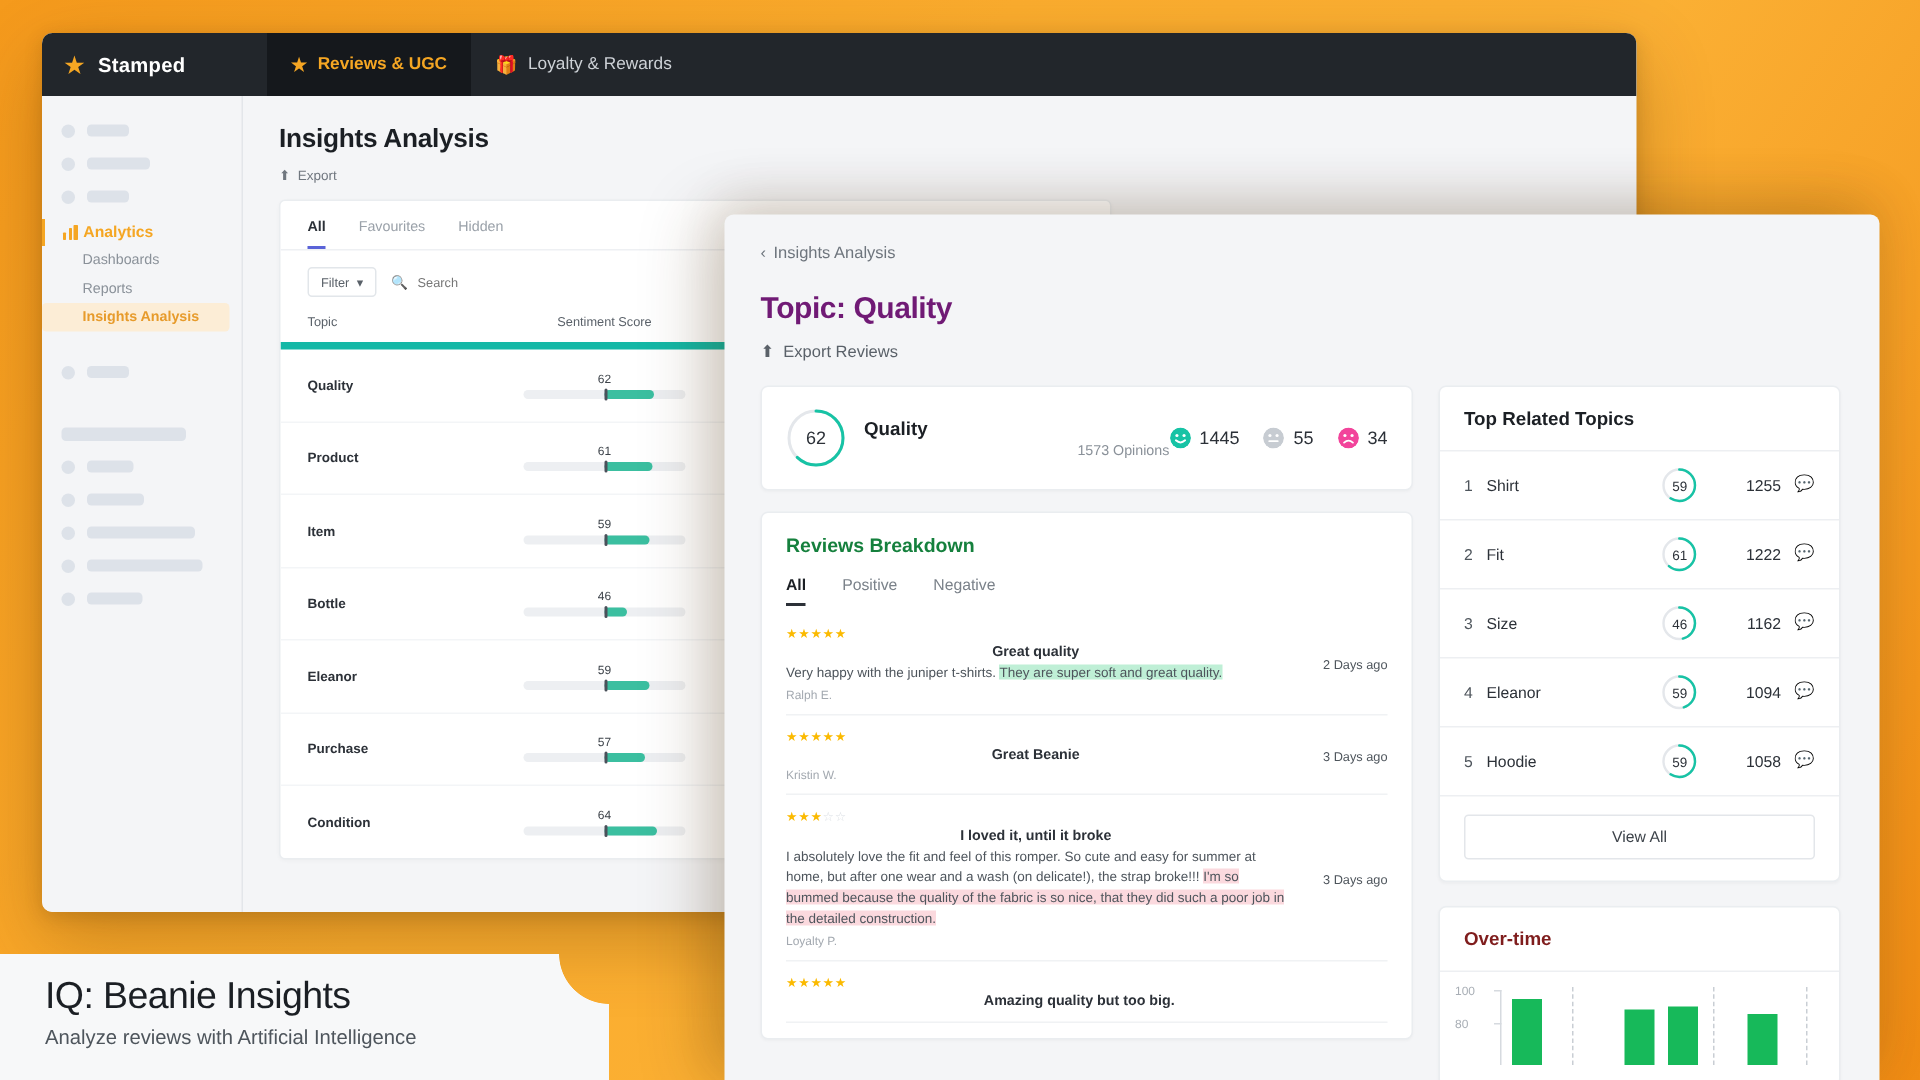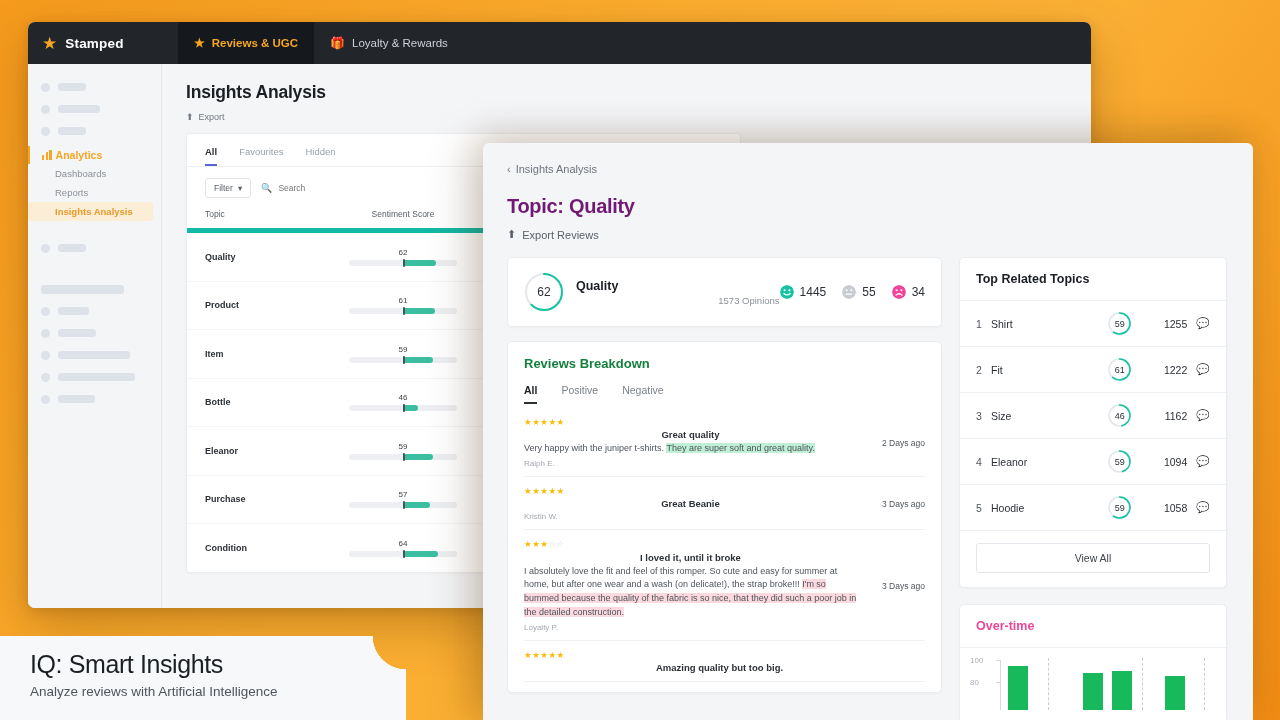--- a/index.html
+++ b/index.html
@@ -171,21 +171,21 @@
   .rt-name { font-size: 10.5px; color: #2C3138; flex: 1; }
   .rt-ring { position: relative; width: 25px; height: 25px; margin-right: 22px; }
   .rt-ring span { position: absolute; inset: 0; display: flex; align-items: center; justify-content: center; font-size: 9px; color: #2C3138; }
   .rt-count { font-size: 10.5px; color: #2C3138; width: 33px; text-align: right; }
   .bubble-ic { margin-left: 9px; color: #C4C9CF; font-size: 11px; line-height: 1; }
   .viewall {
     margin: 12px 16px 14px 16px; border: 1px solid #E3E6EA; border-radius: 3px;
     text-align: center; padding: 8px 0; font-size: 10.5px; color: #3D434A; cursor: pointer;
   }
   .ot-card { margin-top: 16px; height: 120px; overflow: hidden; }
-  .ot-head { padding: 14px 16px; font-size: 12.5px; font-weight: 700; color: #ec4899; border-bottom: 1px solid #EDEFF2; }
+  .ot-head { padding: 14px 16px; font-size: 12.5px; font-weight: 700; color: #7f1d1d; border-bottom: 1px solid #EDEFF2; }
   .ot-plot { position: relative; height: 62px; padding: 10px 12px 0 12px; }
   .ot-axis { position: absolute; left: 40px; top: 12px; bottom: 0; width: 1px; background: #D6DADF; }
   .ot-ylab { position: absolute; left: 10px; font-size: 8px; color: #A8AEB5; }
   .ot-tick { position: absolute; left: 36px; width: 5px; height: 1px; background: #D6DADF; }
   .ot-bars { position: absolute; left: 48px; right: 6px; bottom: 0; top: 10px; display: flex; align-items: flex-end; gap: 9px; }
   .ot-bar { width: 20px; background: #17B95A; }
   .ot-dash { position: absolute; top: 10px; bottom: 0; border-left: 1px dashed #C9CED4; }
 
   
   #caption {
@@ -617,17 +617,17 @@
                 <div class="ot-bar" style="height: 38.72px; background: rgb(23, 185, 90); margin-left: 0px;"></div>
                 <div class="ot-bar" style="height: 33.88px; background: rgb(23, 185, 90); margin-left: 24px;"></div>
               </div>
           </div>
         </div>
       </div>
     </div>
   </div>
 
   <div id="caption">
-    <div class="cap-title">IQ: Smart Insights</div>
+    <div class="cap-title">IQ: Beanie Insights</div>
     <div class="cap-sub">Analyze reviews with Artificial Intelligence</div>
   </div>
 
 </div>
 
 </body></html>

